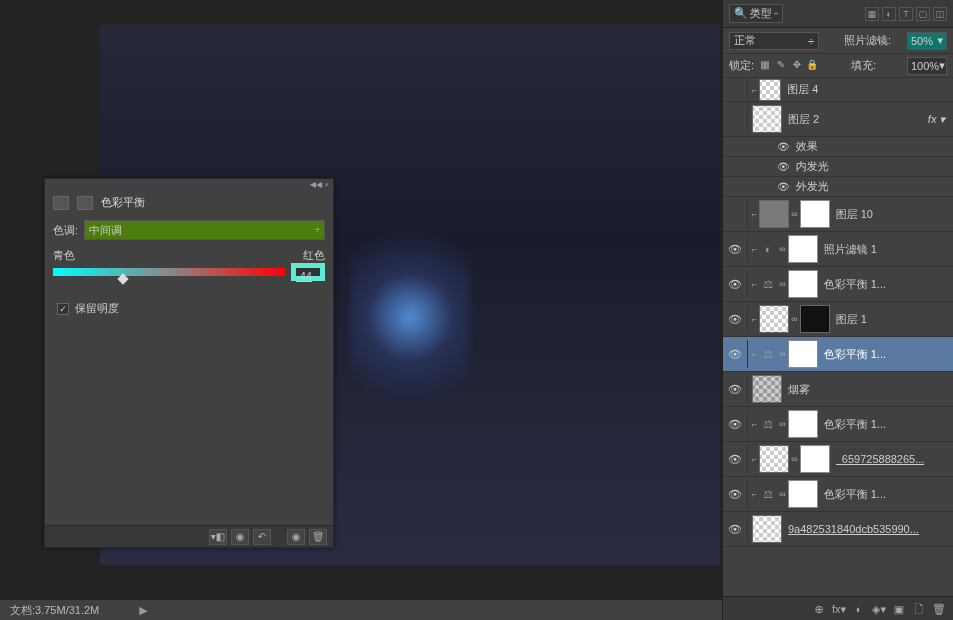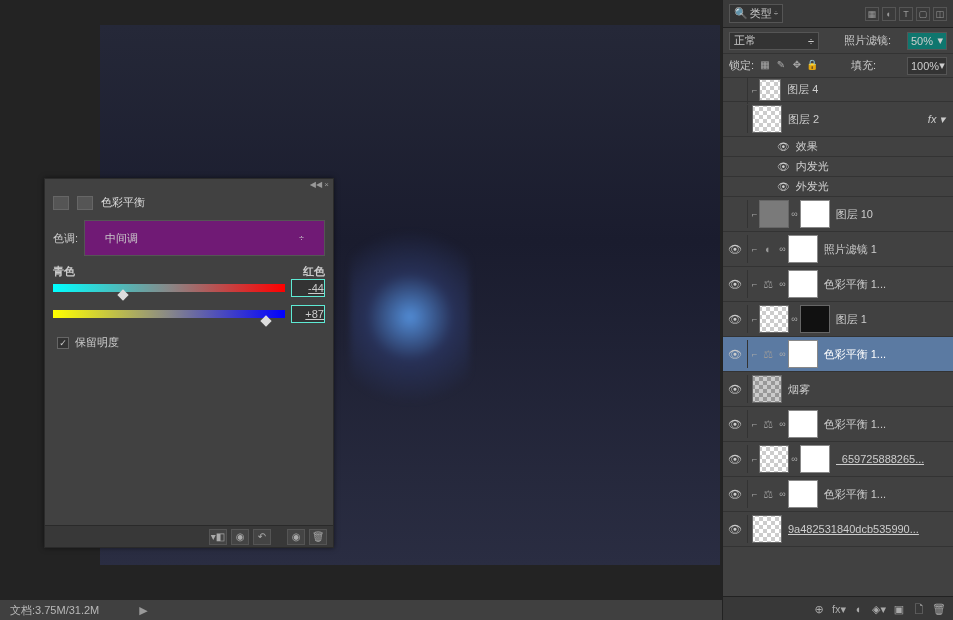--- a/index.html
+++ b/index.html
@@ -14,32 +14,32 @@
 
 .prop-panel { position: absolute; left: 44px; top: 178px; width: 290px; height: 370px; background: #414141; border: 1px solid #2a2a2a; box-shadow: 0 0 5px rgba(0,0,0,0.5); }
 .prop-panel .bar { height: 10px; background: #414141; display: flex; justify-content: flex-end; align-items: center; padding-right: 4px; gap: 2px; }
 .prop-panel .bar span { font-size: 8px; color: #999; }
 .prop-panel .title { height: 22px; background: #363636; display: flex; align-items: center; padding: 0 6px; font-size: 11px; border-bottom: 1px solid #2a2a2a; }
 .prop-panel .title .menu-icon { margin-left: auto; font-size: 10px; }
 .prop-panel .subtitle { padding: 6px 8px; display: flex; align-items: center; gap: 8px; font-size: 11px; color: #ddd; }
 .prop-panel .subtitle .icon-adj { width: 16px; height: 14px; background: #555; border: 1px solid #666; }
 .prop-panel .subtitle .icon-mask { width: 16px; height: 14px; background: #555; border: 1px solid #666; }
 .tone-row { padding: 4px 8px; display: flex; align-items: center; gap: 6px; font-size: 11px; }
-.tone-select { flex: 1; height: 36px; background: #701a75; border: 1px solid #555; color: #ccc; font-size: 11px; padding: 0 20px; display: flex; align-items: center; justify-content: space-between; }
+.tone-select { flex: 1; height: 20px; background: #4d7c0f; border: 1px solid #555; color: #ccc; font-size: 11px; padding: 0 4px; display: flex; align-items: center; justify-content: space-between; }
 .tone-select .chev { font-size: 9px; }
 
 .slider-group { padding: 4px 8px; }
-.slider-labels { display: flex; justify-content: space-between; font-size: 11px; color: #ccc; font-weight: bold; }
+.slider-labels { display: flex; justify-content: space-between; font-size: 11px; color: #ccc; }
 .slider-row { display: flex; align-items: center; gap: 6px; }
 .gradient { flex: 1; height: 8px; position: relative; }
 .grad1 { background: linear-gradient(90deg, #00ffff, #888, #ff0000); }
 .grad2 { background: linear-gradient(90deg, #ff00ff, #888, #00ff00); }
 .grad3 { background: linear-gradient(90deg, #ffff00, #888, #0000ff); }
 .handle { position: absolute; top: 7px; width: 8px; height: 8px; background: #ddd; transform: translateX(-50%) rotate(45deg); }
-.value-box { width: 34px; height: 18px; background: #333; border: 1px solid #5eead4; color: #ccc; font-size: 11px; text-align: right; line-height: 16px; text-decoration: underline; }
+.value-box { width: 34px; height: 18px; background: #333; border: 5px solid #5eead4; color: #ccc; font-size: 11px; text-align: left; line-height: 16px; text-decoration: underline; }
 
 .preserve-row { padding: 8px 12px; display: flex; align-items: center; gap: 6px; font-size: 11px; }
 .checkbox { width: 12px; height: 12px; background: #333; border: 1px solid #666; display: flex; align-items: center; justify-content: center; font-size: 9px; color: #ccc; }
 
 .prop-bottom { position: absolute; bottom: 0; left: 0; right: 0; height: 22px; background: #383838; border-top: 1px solid #2a2a2a; display: flex; align-items: center; justify-content: flex-end; padding: 0 6px; gap: 4px; }
 .prop-bottom .ico { width: 18px; height: 16px; background: #444; border: 1px solid #555; font-size: 10px; text-align: center; line-height: 14px; color: #aaa; }
 
 .layers-wrap { position: absolute; right: 0; top: 0; width: 231px; height: 620px; background: #414141; border-left: 1px solid #222; }
 .layers-top { height: 28px; background: #3a3a3a; border-bottom: 1px solid #222; display: flex; align-items: center; padding: 0 6px; gap: 4px; font-size: 11px; }
 .type-select { display: flex; align-items: center; gap: 2px; background: #333; border: 1px solid #555; padding: 1px 4px; }
@@ -117,26 +117,20 @@
     <div class="slider-row">
       <div class="gradient grad1">
         <div class="handle" style="left:30%"></div>
       </div>
       <div class="value-box">-44</div>
     </div>
   </div>
 
 
   <div class="slider-group">
-    <div class="slider-row">
-      <div class="gradient grad3">
-        <div class="handle" style="left:92%"></div>
-      </div>
-      <div class="value-box">+87</div>
-    </div>
   </div>
 
   <div class="preserve-row">
     <div class="checkbox">✓</div>
     <span>保留明度</span>
   </div>
 
   <div class="prop-bottom">
     <span class="ico">▾◧</span>
     <span class="ico">◉</span>

